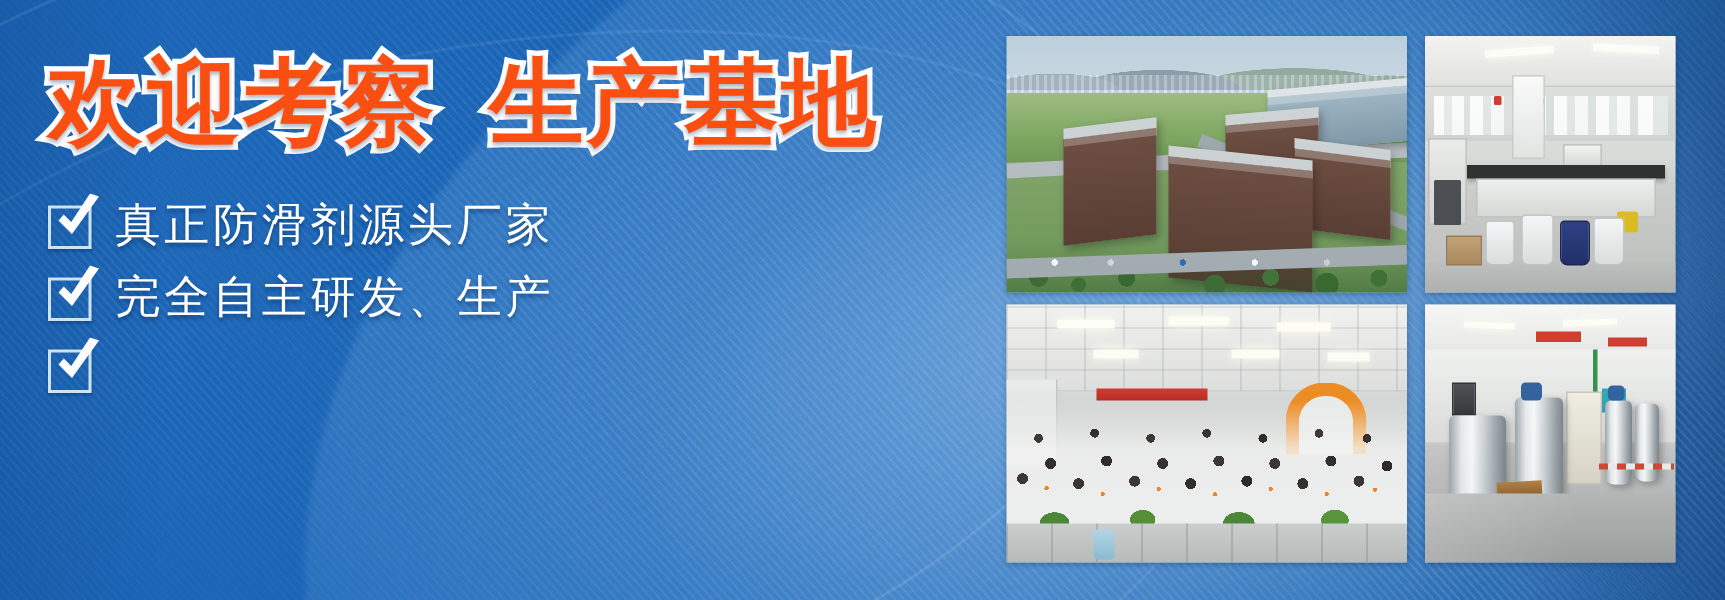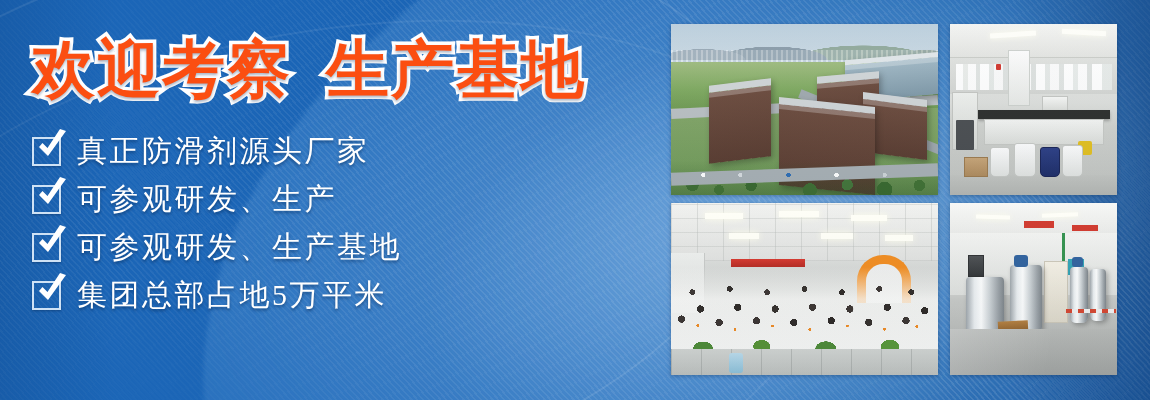--- a/index.html
+++ b/index.html
@@ -110,21 +110,21 @@
     line-height:1;
     margin:0 0 26px 0;
     color:#FB4E11;
     -webkit-text-stroke:7px #ffffff;
     paint-order:stroke fill;
     text-shadow:0 2px 3px rgba(10,45,95,.35);
   }
   .headline .gap{display:inline-block;width:34px;}
 
   .bullets{
-    list-style:none;margin:0;padding:0;font-family:Liberation Serif, serif;
+    list-style:none;margin:0;padding:0;
   }
   .bullet{
     display:flex;align-items:center;
     height:48px;
   }
   .checkbox{
     position:relative;
     flex:0 0 auto;
     width:29px;height:29px;
     border:2px solid #cfe2f5;
@@ -519,40 +519,31 @@
         </span>
         <span class="bullet-text">真正防滑剂源头厂家</span>
       </li>
 
       <li class="bullet">
         <span class="checkbox">
           <svg class="tick" viewBox="0 0 34 34">
             <path d="M4 18 L13 27 L31 2 L25 0 L12.5 19 L7.5 14 Z" fill="#ffffff"></path>
           </svg>
         </span>
-        <span class="bullet-text">可参观研发、生产</span>
+        <span class="bullet-text">完全自主研发、生产</span>
       </li>
 
       <li class="bullet">
         <span class="checkbox">
           <svg class="tick" viewBox="0 0 34 34">
             <path d="M4 18 L13 27 L31 2 L25 0 L12.5 19 L7.5 14 Z" fill="#ffffff"></path>
           </svg>
         </span>
-        <span class="bullet-text">可参观研发、生产基地</span>
       </li>
 
-      <li class="bullet">
-        <span class="checkbox">
-          <svg class="tick" viewBox="0 0 34 34">
-            <path d="M4 18 L13 27 L31 2 L25 0 L12.5 19 L7.5 14 Z" fill="#ffffff"></path>
-          </svg>
-        </span>
-        <span class="bullet-text">集团总部占地5万平米</span>
-      </li>
 
     </ul>
   </div>
 
   <div class="grid">
 
     <div class="photo p1">
       <div class="layer mountains"></div>
       <div class="layer cityhaze"></div>
       <div class="layer field"></div>

